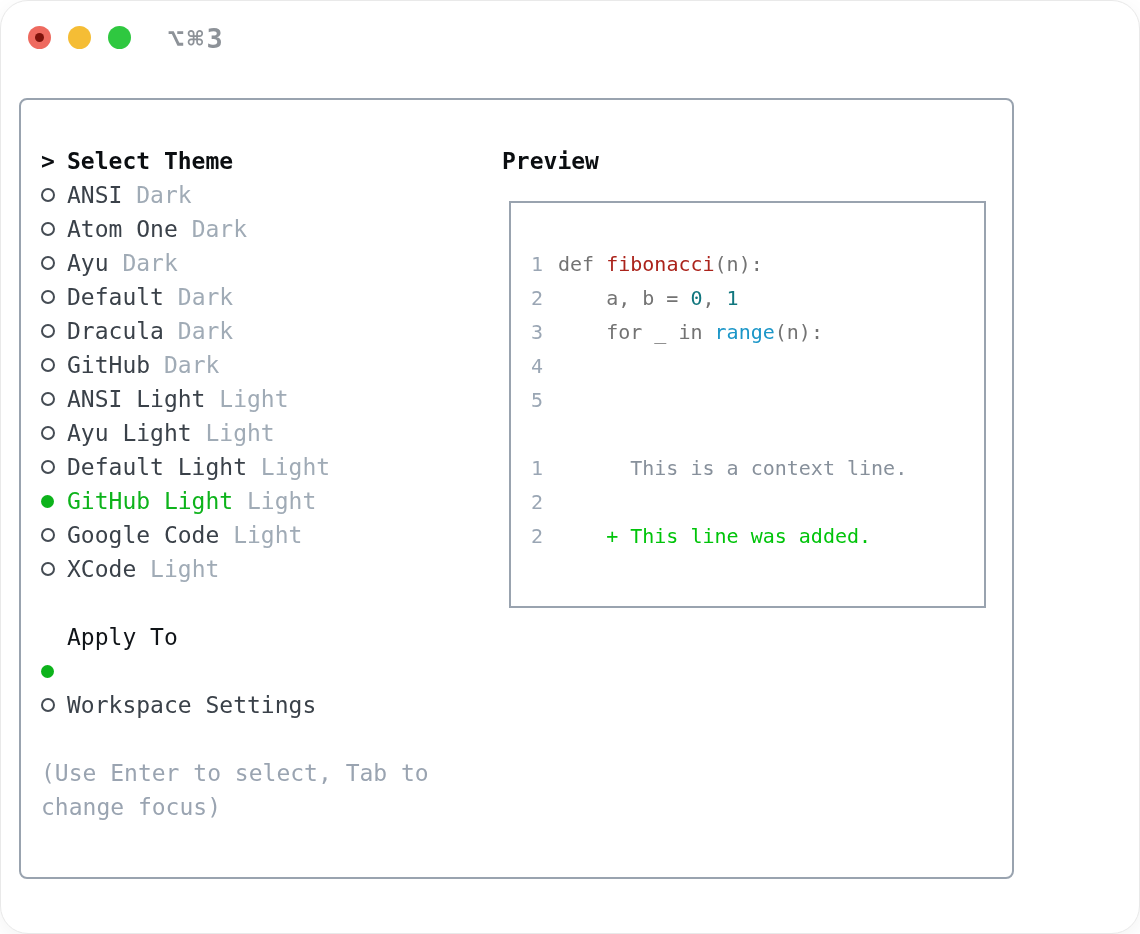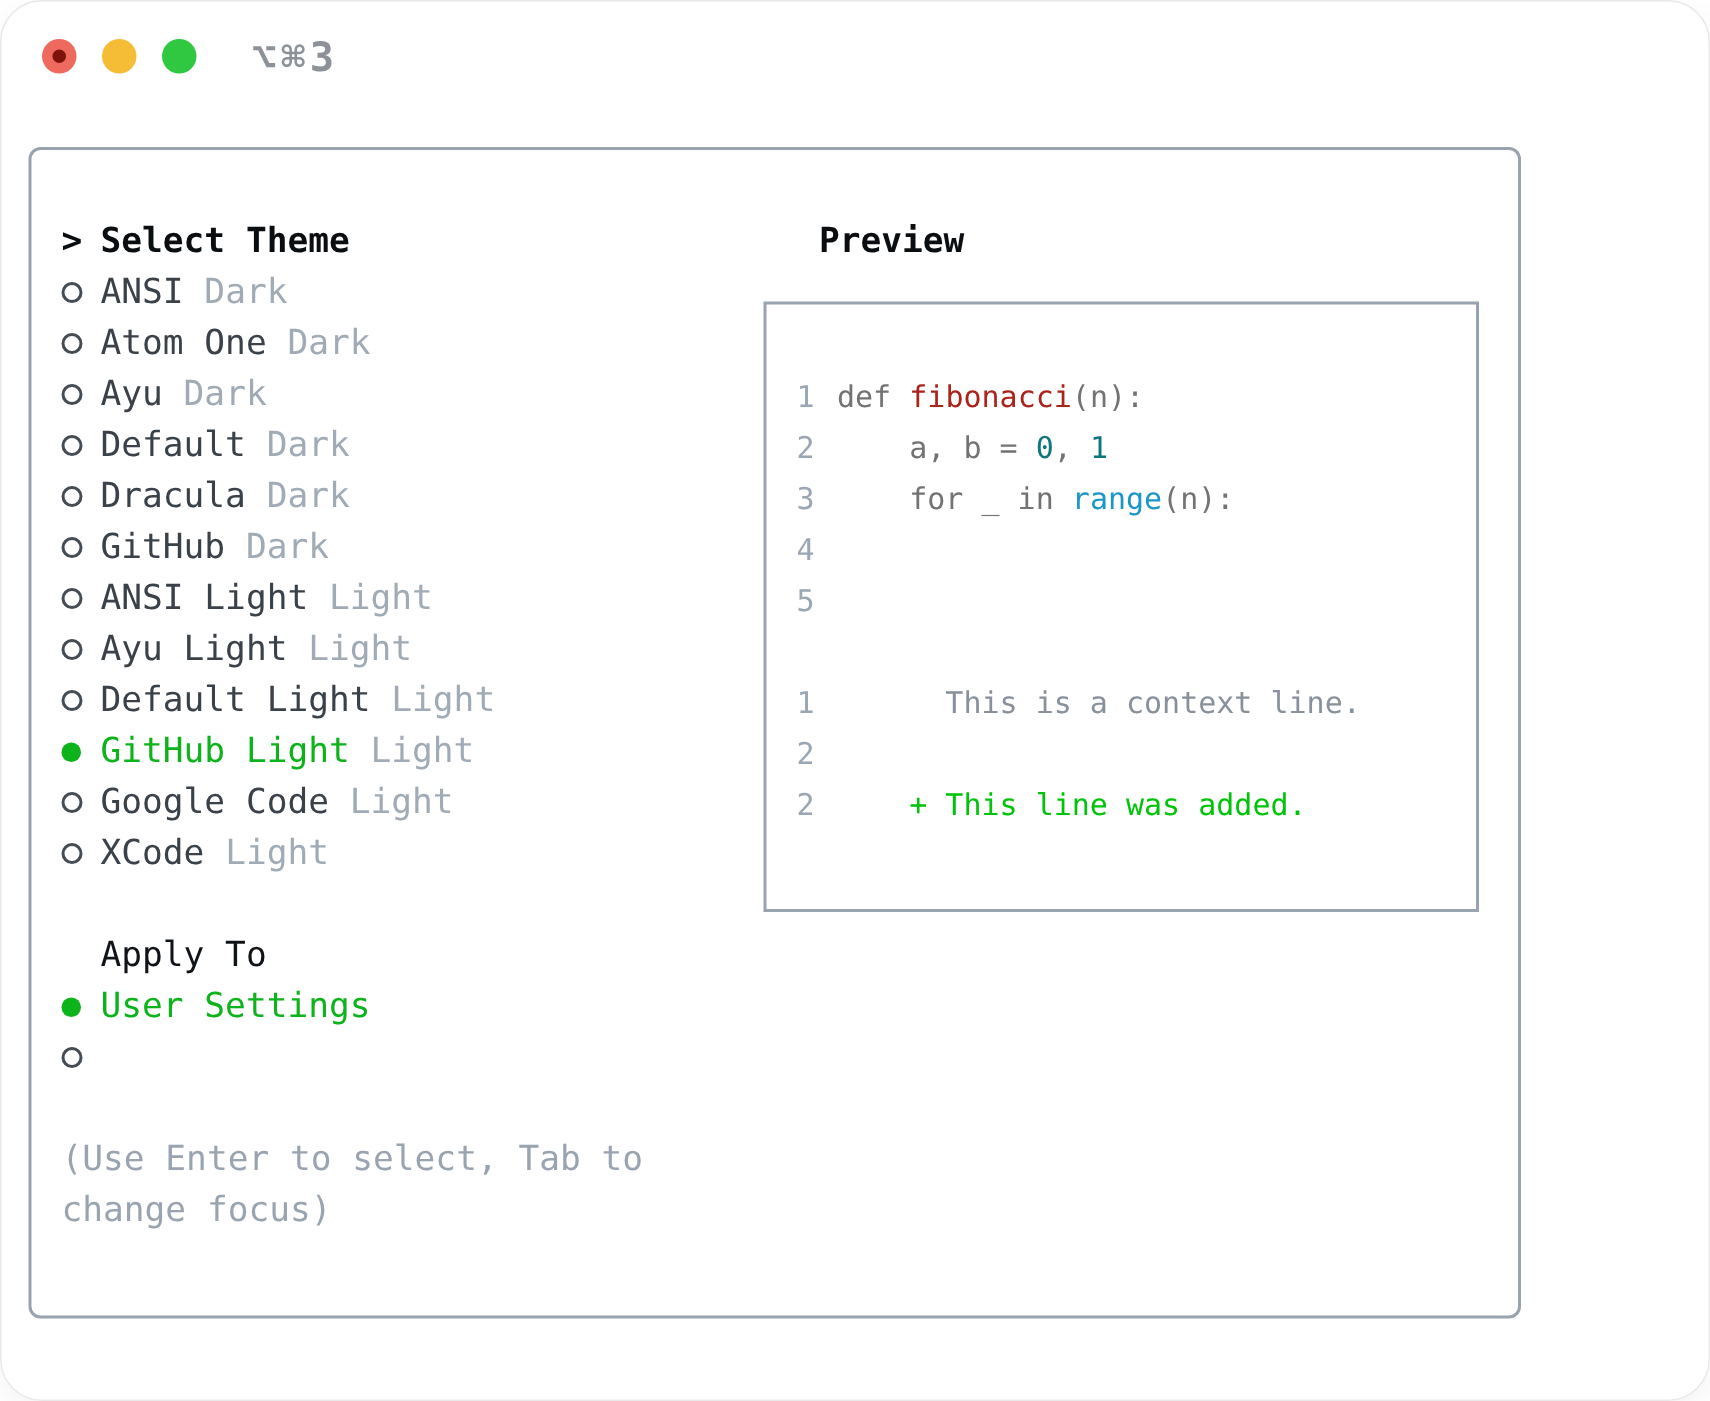--- a/index.html
+++ b/index.html
@@ -42,21 +42,21 @@
   .theme-name.sel { color:#0db31b; }
   .variant { color:#a0abb6; }
   .opt-label { color:#3a4149; }
   .opt-label.sel { color:#0db31b; }
   .help-line { color:#9aa4b1; }
   .blank-row { height:34px; }
 
   
   .preview-header {
     position:absolute; left:481px; top:44px; height:34px; line-height:34px;
-    font-size:23px; font-weight:bold; color:#0b0e11;margin-left:44px;
+    font-size:23px; font-weight:bold; color:#0b0e11;
   }
   .preview-box {
     position:absolute; left:488px; top:101px; width:477px; height:407px;
     border:2px solid #99a3af; box-sizing:border-box;
     padding:44px 0 0 20px; background:#fff; overflow:hidden;
   }
   .pline { height:34px; line-height:34px; font-size:20px; white-space:pre; display:flex; }
   .plineno { display:inline-block; width:27px; flex:none; color:#9aa6b4; }
   .tk-plain   { color:#737373; }
   .tk-func    { color:#ab231b; }
@@ -93,22 +93,22 @@
         <div class="row"><span class="marker"><span class="ring"></span></span><span class="theme-name">Dracula</span><span class="variant"> Dark</span></div>
         <div class="row"><span class="marker"><span class="ring"></span></span><span class="theme-name">GitHub</span><span class="variant"> Dark</span></div>
         <div class="row"><span class="marker"><span class="ring"></span></span><span class="theme-name">ANSI Light</span><span class="variant"> Light</span></div>
         <div class="row"><span class="marker"><span class="ring"></span></span><span class="theme-name">Ayu Light</span><span class="variant"> Light</span></div>
         <div class="row"><span class="marker"><span class="ring"></span></span><span class="theme-name">Default Light</span><span class="variant"> Light</span></div>
         <div class="row"><span class="marker"><span class="dot"></span></span><span class="theme-name sel">GitHub Light</span><span class="variant"> Light</span></div>
         <div class="row"><span class="marker"><span class="ring"></span></span><span class="theme-name">Google Code</span><span class="variant"> Light</span></div>
         <div class="row"><span class="marker"><span class="ring"></span></span><span class="theme-name">XCode</span><span class="variant"> Light</span></div>
         <div class="blank-row"></div>
         <div class="row"><span class="marker"></span><span class="subhdr">Apply To</span></div>
-        <div class="row"><span class="marker"><span class="dot"></span></span><span class="opt-label sel">User Settings</span></div>
-        <div class="row"><span class="marker"><span class="ring"></span></span></div>
+        <div class="row"><span class="marker"><span class="dot"></span></span></div>
+        <div class="row"><span class="marker"><span class="ring"></span></span><span class="opt-label">Workspace Settings</span></div>
         <div class="blank-row"></div>
         <div class="row help-line">(Use Enter to select, Tab to</div>
         <div class="row help-line">change focus)</div>
       </div>
 
     <div class="preview-header">Preview</div>
 
     <div class="preview-box">
 
     <div class="pline"><span class="plineno">1</span><span class="tk-plain">def </span><span class="tk-func">fibonacci</span><span class="tk-plain">(n):</span></div>

